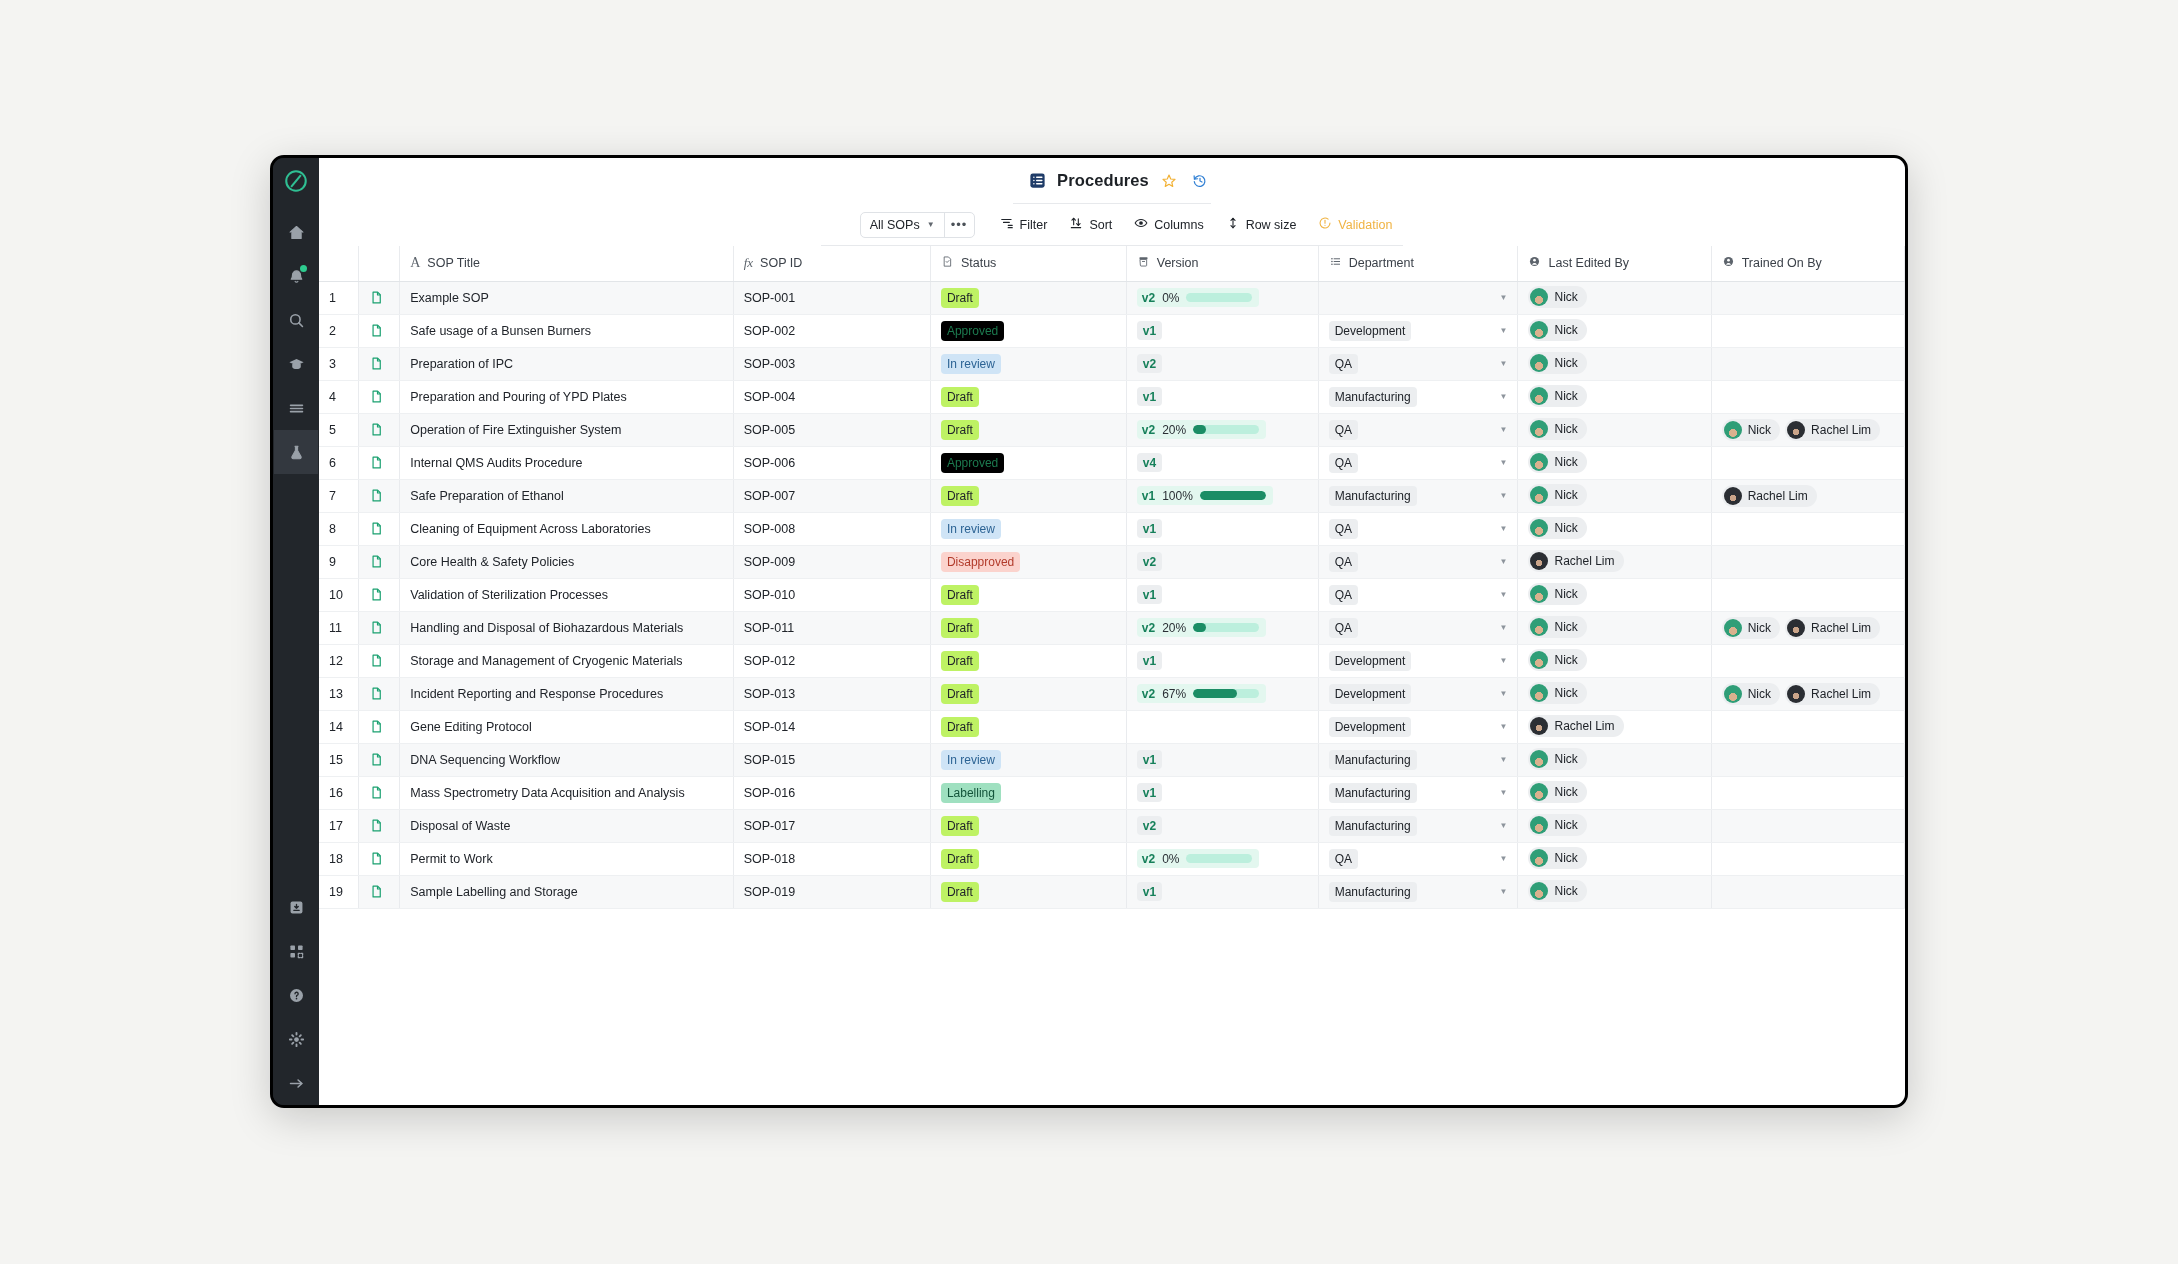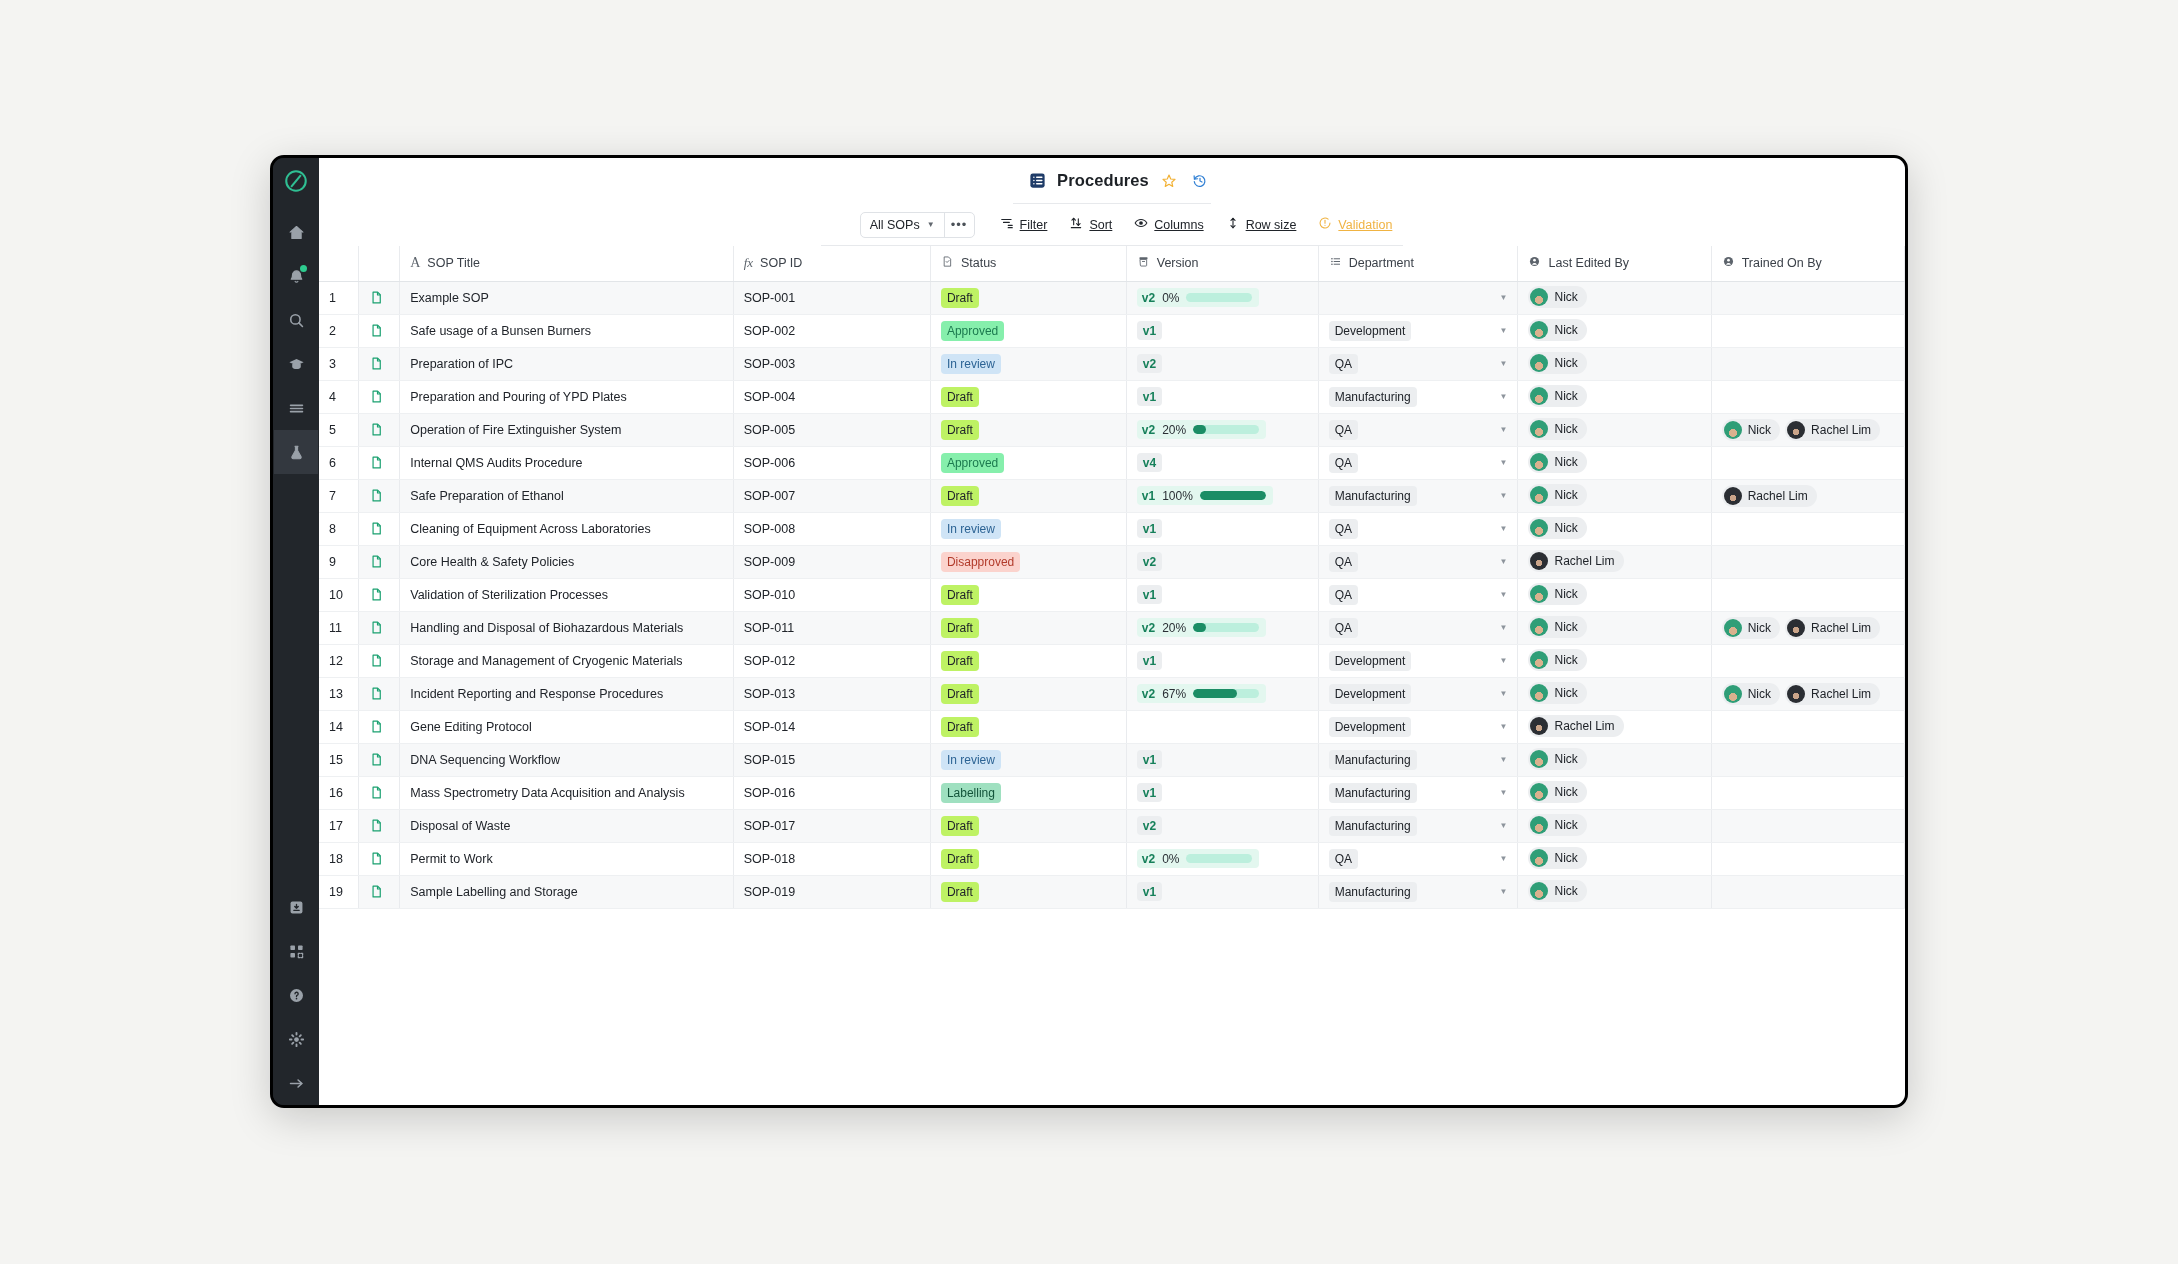--- a/index.html
+++ b/index.html
@@ -111,21 +111,20 @@
     width: 30px; height: 100%;
     border-left: 1px solid #dfe2e6;
     display: flex; align-items: center; justify-content: center;
     font-size: 13px; color: #4b5158; letter-spacing: 1px;
   }
   .tb-item {
     display: flex; align-items: center; gap: 6px;
     padding: 0 11px; height: 26px;
     font-size: 12.5px; color: #20242a;
     border-radius: 4px;
-    text-decoration: underline;
   }
   .tb-item.muted { color: #f0b342; }
   .tb-item svg { width: 14px; height: 14px; }
 
   
   #grid-wrap { flex: 1 1 auto; overflow: hidden; position: relative; }
   table.grid { border-collapse: collapse; table-layout: fixed; width: 100%; }
   table.grid th, table.grid td {
     border-right: 1px solid #e9ebee;
     border-bottom: 1px solid #eef0f2;
@@ -170,21 +169,21 @@
   tr.row:nth-child(odd) td.cell { background: #f7f8f9; }
   tr.row:nth-child(even) td.cell { background: #ffffff; }
 
   
   .pill {
     display: inline-block;
     padding: 2px 6px; border-radius: 4px;
     font-size: 12px; line-height: 16px;
   }
   .pill.draft       { background: #bef264; color: #20242a; }
-  .pill.approved    { background: #86efac; color: #1c7a4f; }
+  .pill.approved    { background: #000000; color: #1c7a4f; }
   .pill.inreview    { background: #cfe4f6; color: #2c6394; }
   .pill.disapproved { background: #fbd3cd; color: #b23b2b; }
   .pill.published   { background: #9fe0c0; color: #13543a; }
   .pill.dept        { background: #eceef0; color: #20242a; }
 
   .dept-cell { display: flex; align-items: center; justify-content: space-between; }
   .dept-caret { color: #8d949c; font-size: 8px; margin-left: 6px; }
 
   
   .ver-wrap {

